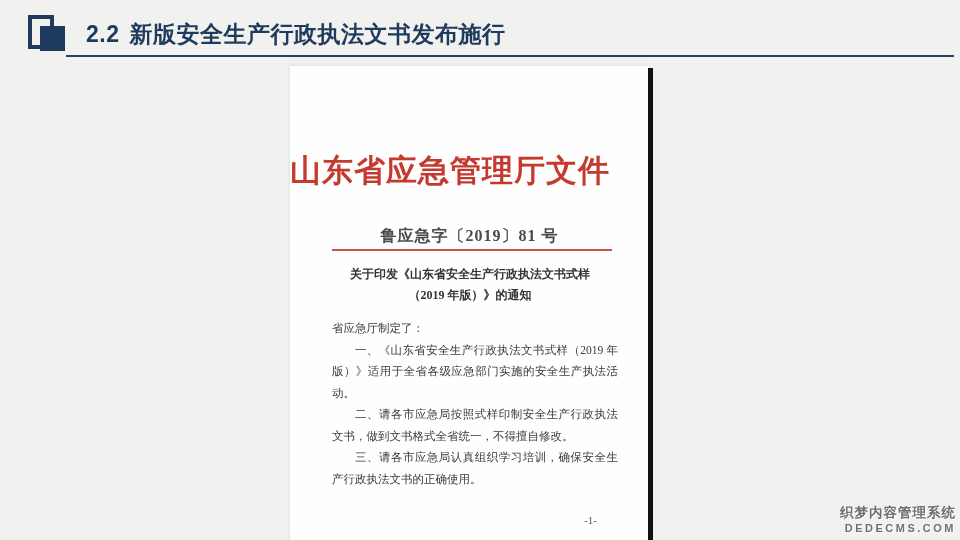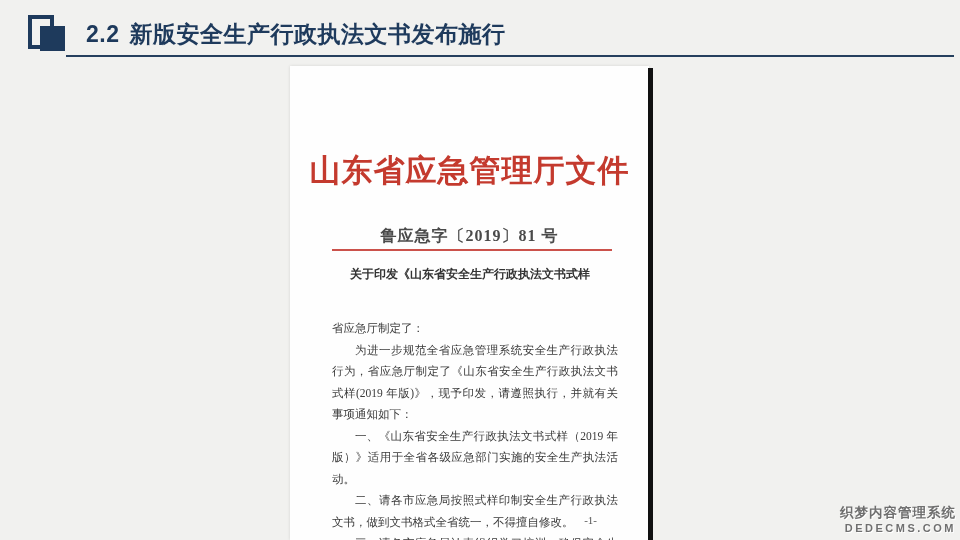--- a/index.html
+++ b/index.html
@@ -39,21 +39,21 @@
     box-shadow: 0 0 3px rgba(0,0,0,0.12);
     font-family: "Liberation Serif", serif;
     color: #2e2e2e;
   }
   .doc-spine {
     position: absolute; left: 358px; top: 2px; width: 5px; height: 472px;
     background: #111;
   }
   .doc-agency {
     position: absolute; left: 0; top: 84px; width: 100%;
-    text-align: center;
+    text-align: left;
     color: #c43a2e; font-weight: bold; font-size: 31px;
     letter-spacing: 1px; white-space: nowrap;
   }
   .doc-number {
     position: absolute; left: 0; top: 160px; width: 100%;
     text-align: center; font-size: 16px; color: #4a4a4a;
     font-weight: bold; letter-spacing: 1px;
   }
   .doc-redline {
     position: absolute; left: 42px; top: 183px; width: 280px; height: 2px;
@@ -98,24 +98,24 @@
   </div>
   <div class="hdr-underline"></div>
 </div>
 
 <div class="doc-page">
   <div class="doc-agency">山东省应急管理厅文件</div>
   <div class="doc-number">鲁应急字〔2019〕81 号</div>
   <div class="doc-redline"></div>
   <div class="doc-title">
     <div>关于印发《山东省安全生产行政执法文书式样</div>
+    <div>（2019 年版）》的通知</div>
   </div>
   <div class="doc-body">
     <p class="salutation">省应急厅制定了：</p>
-    <p class="indent">为进一步规范全省应急管理系统安全生产行政执法行为，省应急厅制定了《山东省安全生产行政执法文书式样(2019 年版)》，现予印发，请遵照执行，并就有关事项通知如下：</p>
     <p class="indent">一、《山东省安全生产行政执法文书式样（2019 年版）》适用于全省各级应急部门实施的安全生产执法活动。</p>
     <p class="indent">二、请各市应急局按照式样印制安全生产行政执法文书，做到文书格式全省统一，不得擅自修改。</p>
     <p class="indent">三、请各市应急局认真组织学习培训，确保安全生产行政执法文书的正确使用。</p>
   </div>
   <div class="doc-pagenum">-1-</div>
   <div class="doc-spine"></div>
 </div>
 
 <div class="watermark">
   <div class="wm-cn">织梦内容管理系统</div>

